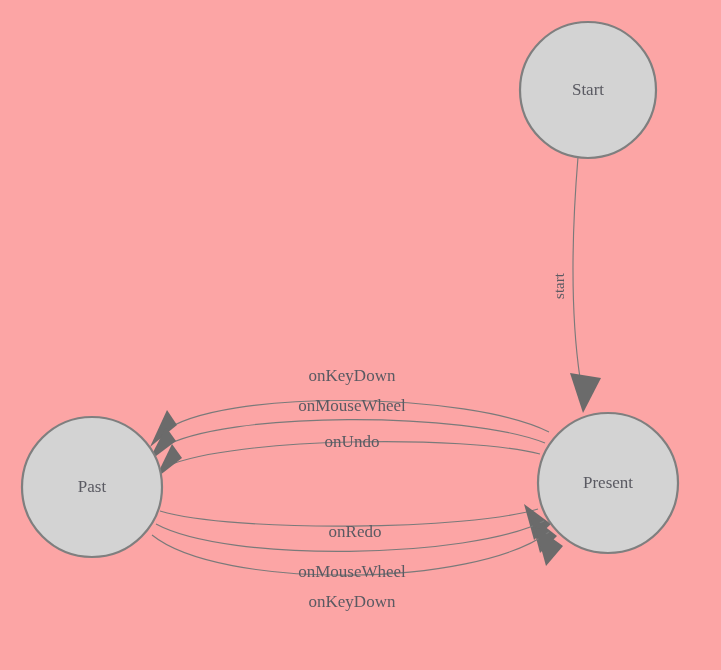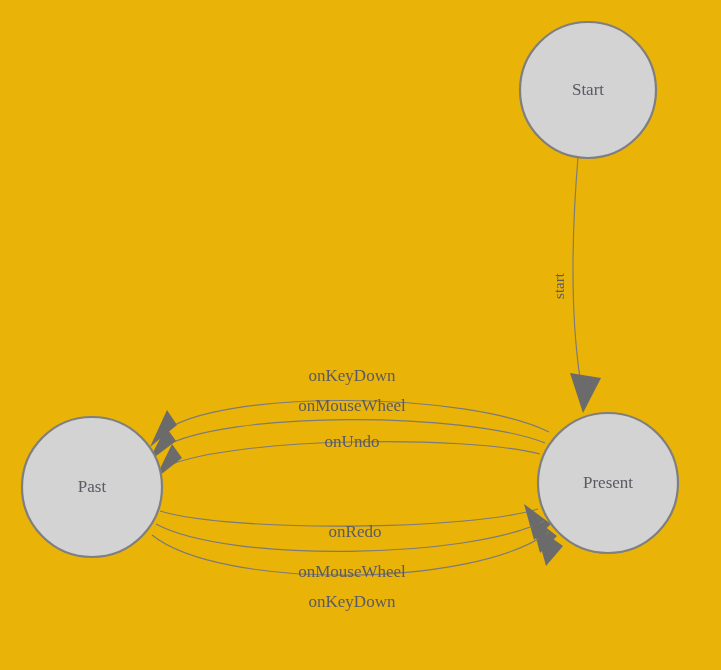--- a/index.html
+++ b/index.html
@@ -10,21 +10,21 @@
   body {
     width: 721px;
     height: 670px;
     font-family: "Liberation Serif", "DejaVu Serif", serif;
     overflow: hidden;
   }
   #diagram-root {
     position: relative;
     width: 721px;
     height: 670px;
-    background: #eab308;
+    background: #fca5a5;
   }
   svg.graph-canvas {
     position: absolute;
     top: 0;
     left: 0;
     width: 721px;
     height: 670px;
     display: block;
   }
   .node-shape {

